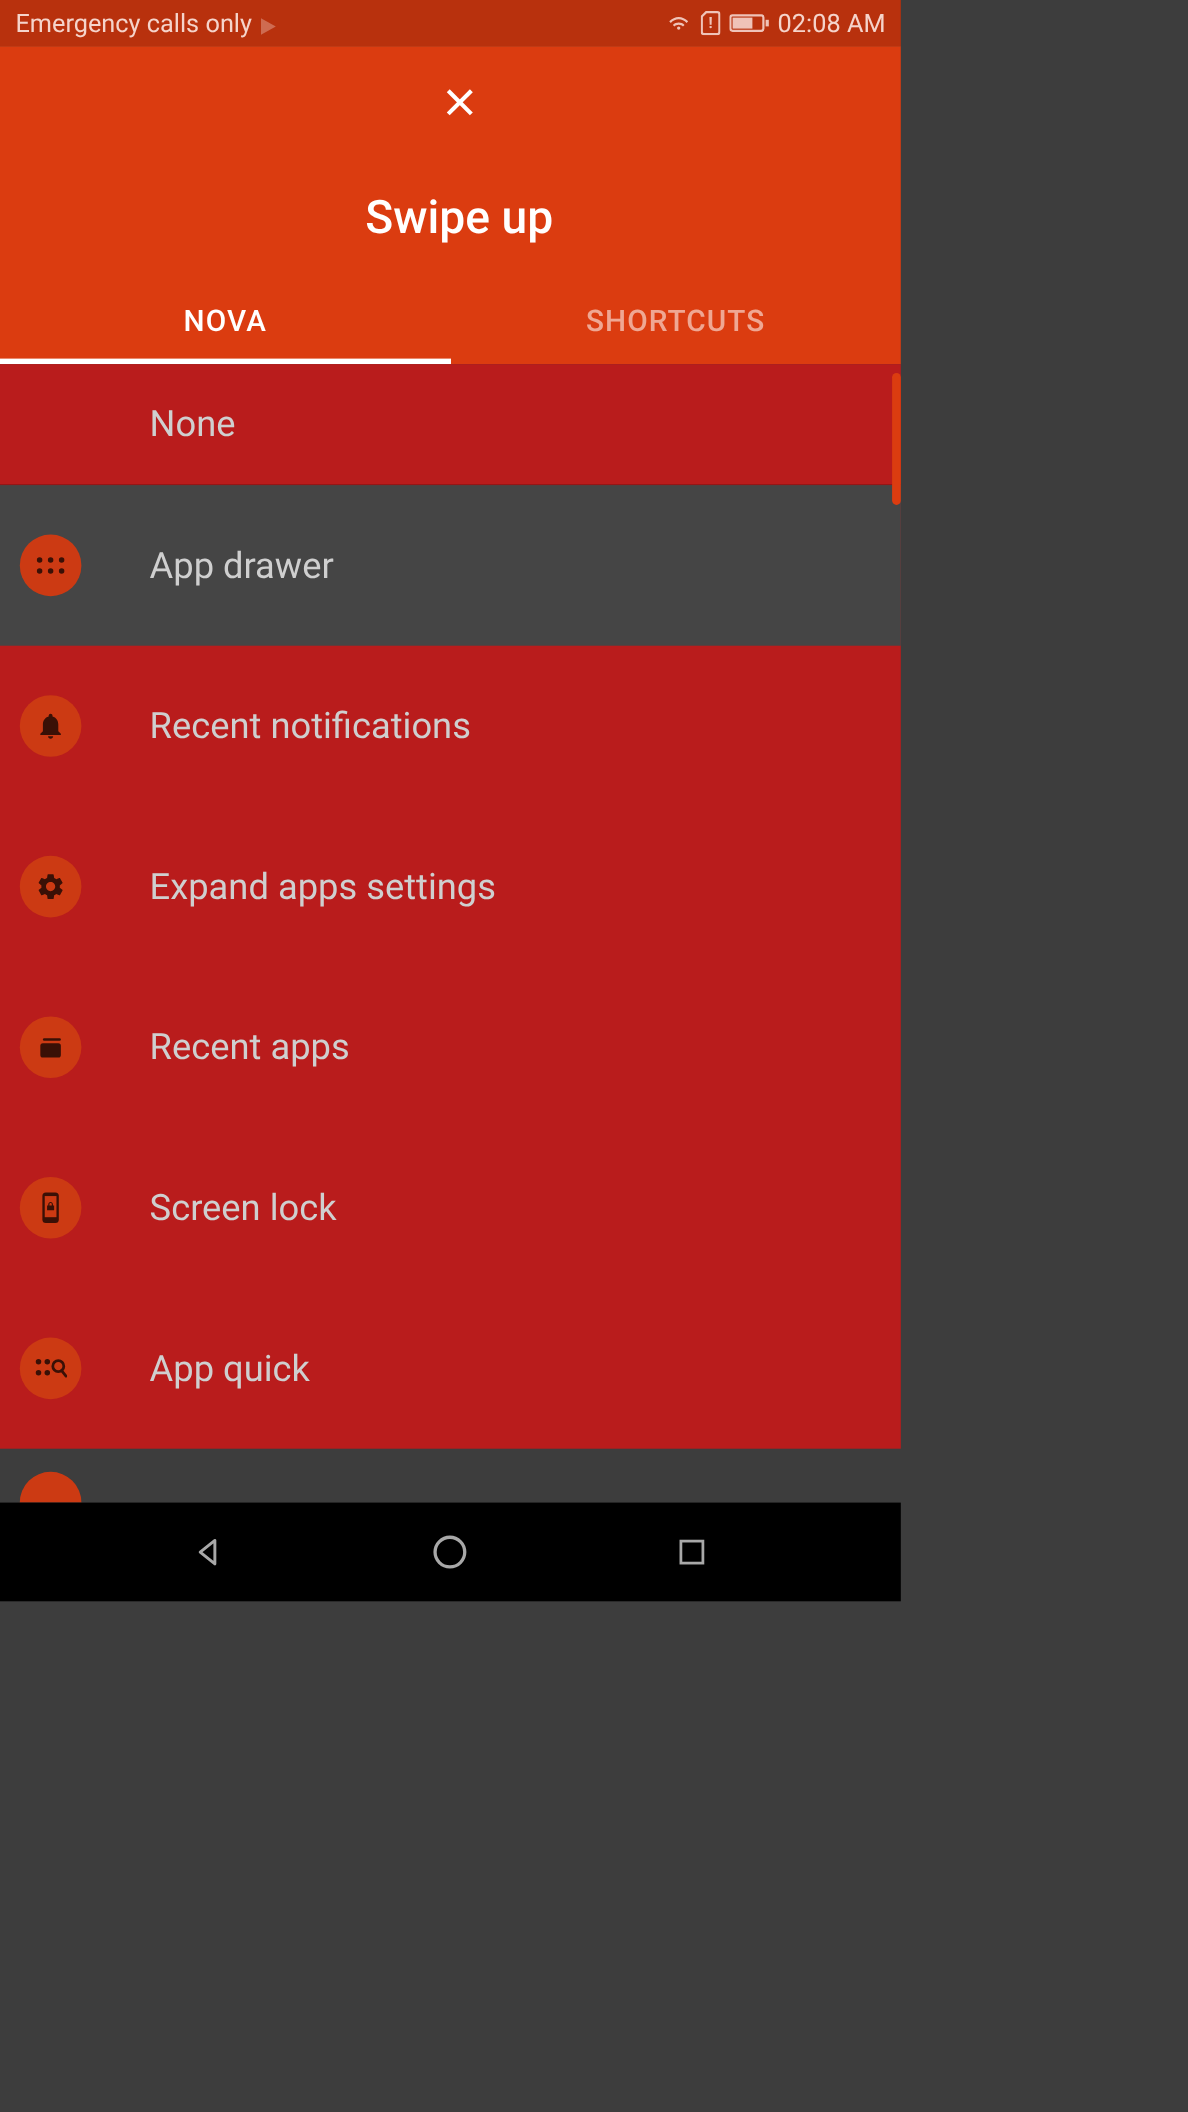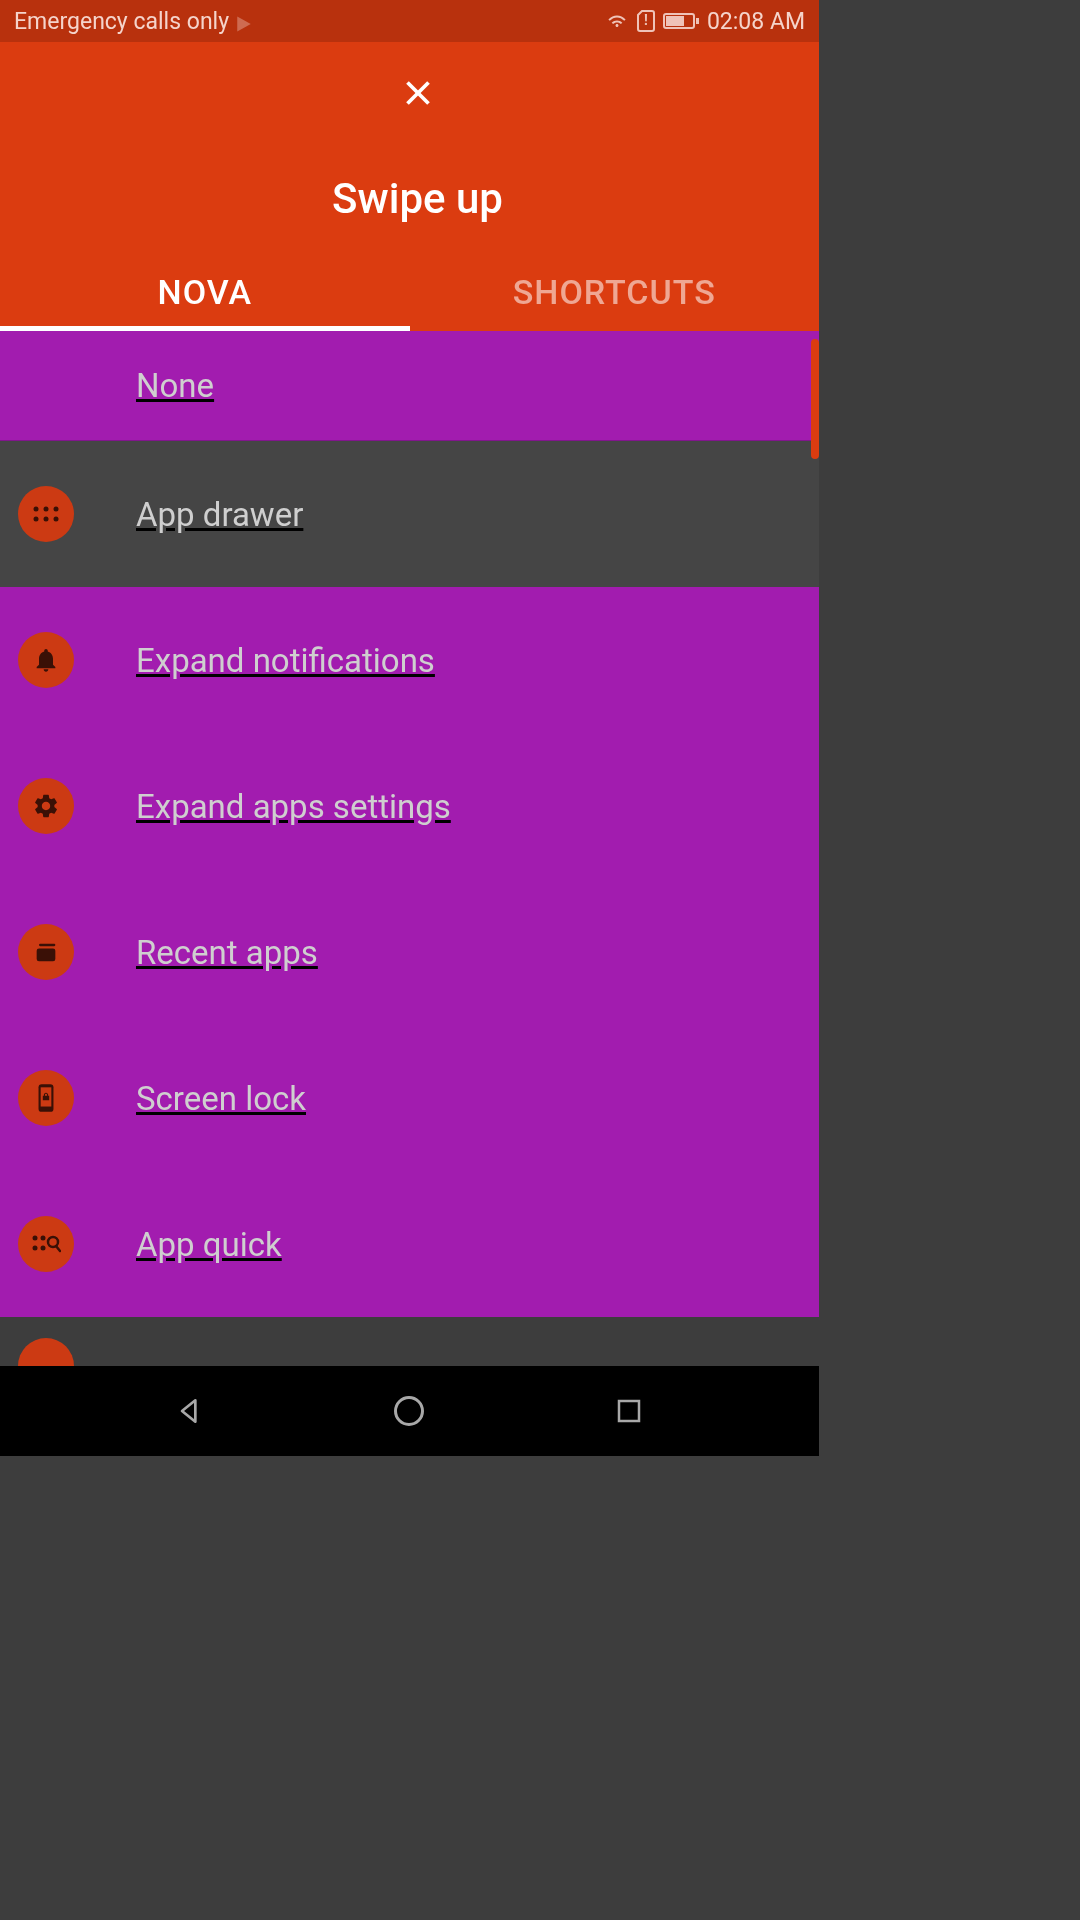--- a/index.html
+++ b/index.html
@@ -67,42 +67,41 @@
     .tabs {
       display: flex;
       height: 78px;
     }
     .tab {
       flex: 1;
       display: flex;
       align-items: center;
       justify-content: center;
       color: rgba(255,255,255,0.55);
-      font-size: 34px;
+      font-size: 27px;
       font-weight: 500;
       letter-spacing: 1px;
       cursor: pointer;
       position: relative;
     }
     .tab.active {
       color: #ffffff;
     }
     .tab.active::after {
       content: '';
       position: absolute;
       bottom: 0;
       left: 0;
       right: 0;
       height: 5px;
       background: #ffffff;
     }
     .content {
-      background: #a21caf;
+      background: #b91c1c;
       position: relative;
-      text-decoration: underline;
     }
     .list-item {
       height: 146px;
       display: flex;
       align-items: center;
       padding: 0 18px;
       cursor: pointer;
     }
     .list-item.none-item {
       height: 110px;
@@ -247,21 +246,21 @@
     </div>
     <div class="item-label">App drawer</div>
   </div>
 
   <div class="list-item">
     <div class="icon-circle">
       <svg width="28" height="28" viewBox="0 0 24 24" fill="#3a1006">
         <path d="M12 22c1.1 0 2-.9 2-2h-4c0 1.1.9 2 2 2zm6-6v-5c0-3.07-1.63-5.64-4.5-6.32V4c0-.83-.67-1.5-1.5-1.5s-1.5.67-1.5 1.5v.68C7.64 5.36 6 7.92 6 11v5l-2 2v1h16v-1l-2-2z"></path>
       </svg>
     </div>
-    <div class="item-label">Expand notifications</div>
+    <div class="item-label">Recent notifications</div>
   </div>
 
   <div class="list-item">
     <div class="icon-circle">
       <svg width="28" height="28" viewBox="0 0 24 24" fill="#3a1006">
         <path d="M19.14 12.94c.04-.3.06-.61.06-.94 0-.32-.02-.64-.07-.94l2.03-1.58c.18-.14.23-.41.12-.61l-1.92-3.32c-.12-.22-.37-.29-.59-.22l-2.39.96c-.5-.38-1.03-.7-1.62-.94l-.36-2.54c-.04-.24-.24-.41-.48-.41h-3.84c-.24 0-.43.17-.47.41l-.36 2.54c-.59.24-1.13.57-1.62.94l-2.39-.96c-.22-.08-.47 0-.59.22L2.74 8.87c-.12.21-.08.47.12.61l2.03 1.58c-.05.3-.07.63-.07.94s.02.64.07.94l-2.03 1.58c-.18.14-.23.41-.12.61l1.92 3.32c.12.22.37.29.59.22l2.39-.96c.5.38 1.03.7 1.62.94l.36 2.54c.05.24.24.41.48.41h3.84c.24 0 .44-.17.47-.41l.36-2.54c.59-.24 1.13-.56 1.62-.94l2.39.96c.22.08.47 0 .59-.22l1.92-3.32c.12-.22.07-.47-.12-.61l-2.01-1.58zM12 15.6c-1.98 0-3.6-1.62-3.6-3.6s1.62-3.6 3.6-3.6 3.6 1.62 3.6 3.6-1.62 3.6-3.6 3.6z"></path>
       </svg>
     </div>
     <div class="item-label">Expand apps settings</div>
   </div>

